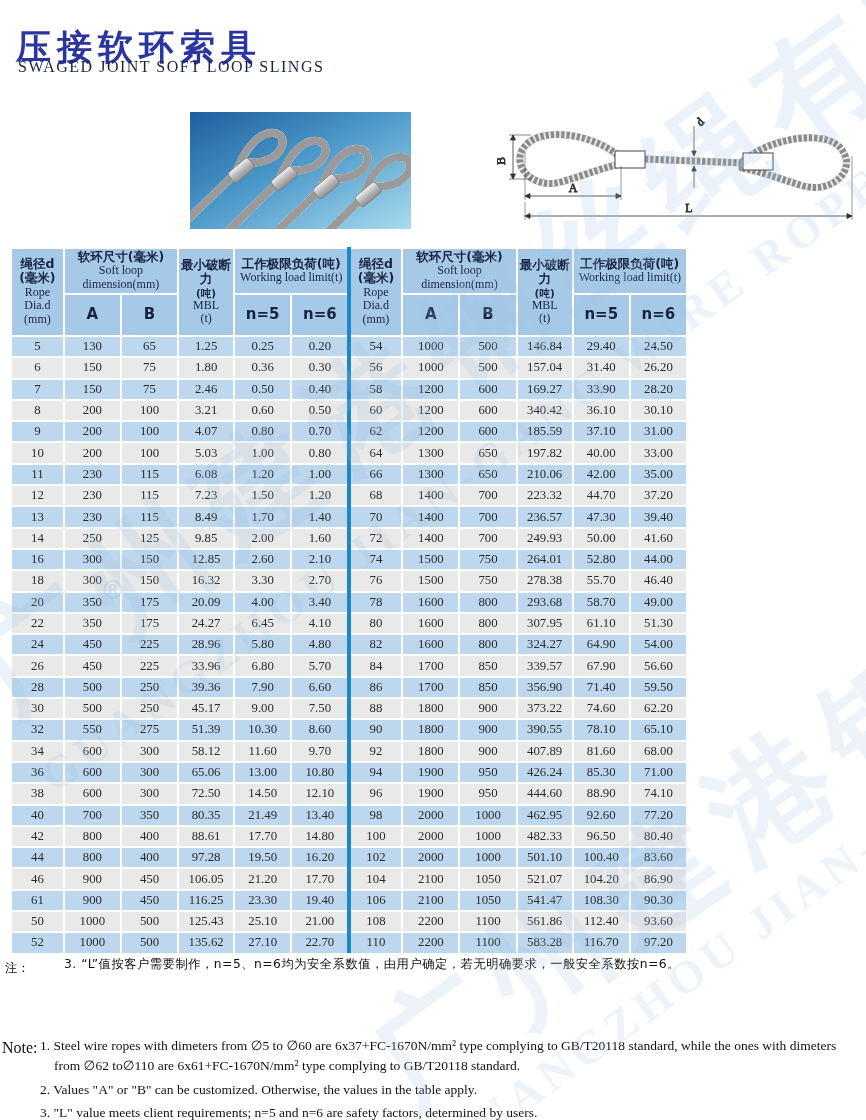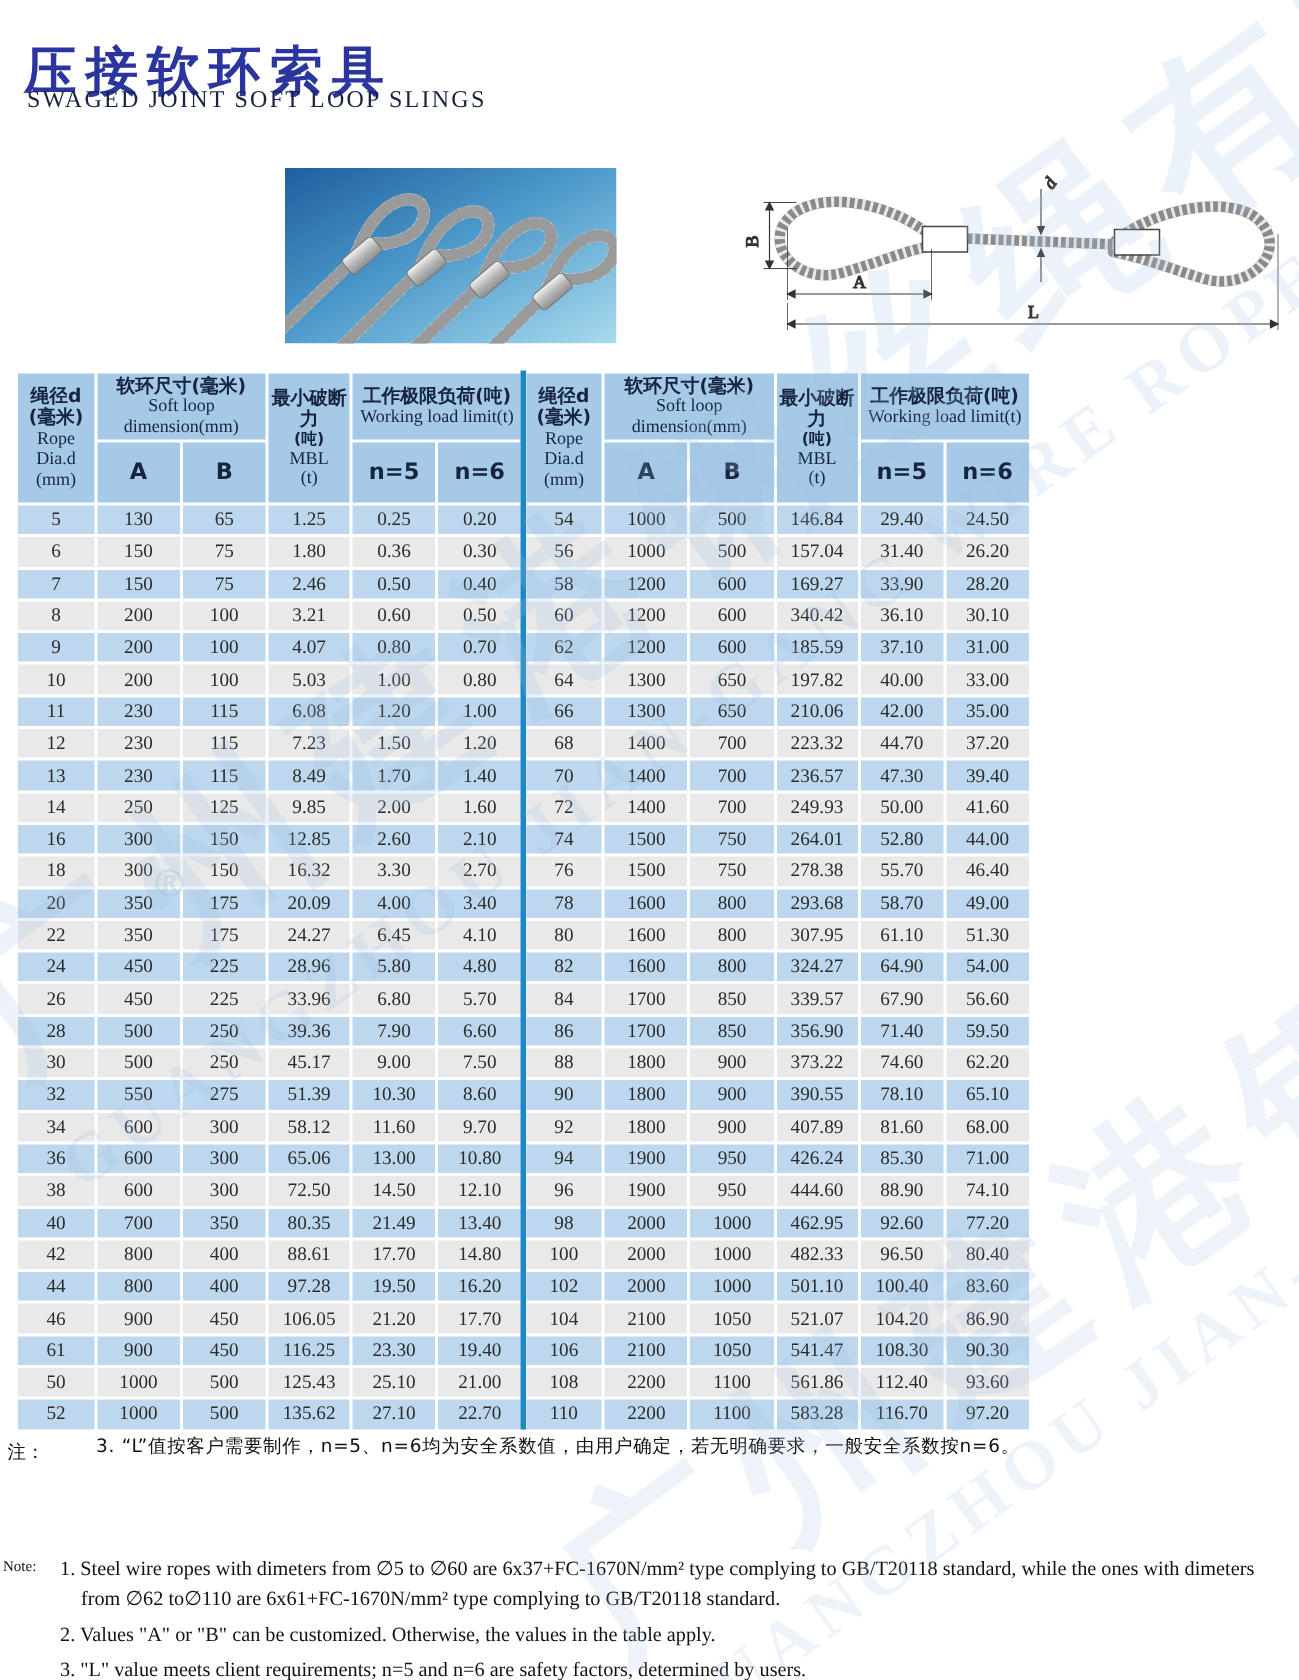--- a/index.html
+++ b/index.html
@@ -42,21 +42,21 @@
   .sub { font-size:15px; font-weight:bold; }
   .tbody { margin-top:2px; grid-auto-rows:19.3px; }
   .cell { display:flex; align-items:center; justify-content:center; font-size:12.8px; font-family:"Liberation Serif",serif; color:#2b2b2b; }
   .row-blue { background:#bdd7ee; }
   .row-gray { background:#e9e9e9; }
   
   .notes-zh { position:absolute; left:0; top:956px; width:866px; font-size:12.3px; color:#111; z-index:2; }
   .notes-zh .lbl { position:absolute; left:5px; top:4px; }
   .notes-zh .item { margin:0 0 7px 64px; letter-spacing:.5px; }
   .notes-en { position:absolute; left:0; top:1036px; width:866px; font-family:"Liberation Serif",serif; font-size:13.5px; color:#111; z-index:2;}
-  .notes-en .lbl { position:absolute; left:2px; top:3px; font-size:10px; }
+  .notes-en .lbl { position:absolute; left:2px; top:3px; font-size:16px; }
   .notes-en .item { margin:0 6px 3px 40px; line-height:1.5; text-indent:-14px; padding-left:14px;}
 </style>
 </head>
 <body>
 
 <div class="page">
 
   <div class="wm-layer">
     <div class="wm wm-zh1">广州建港钢丝绳有限公司</div>
     <div class="wm wm-en1">GUANGZHOU JIAN-GANG WIRE ROPE CO.,LTD</div>

